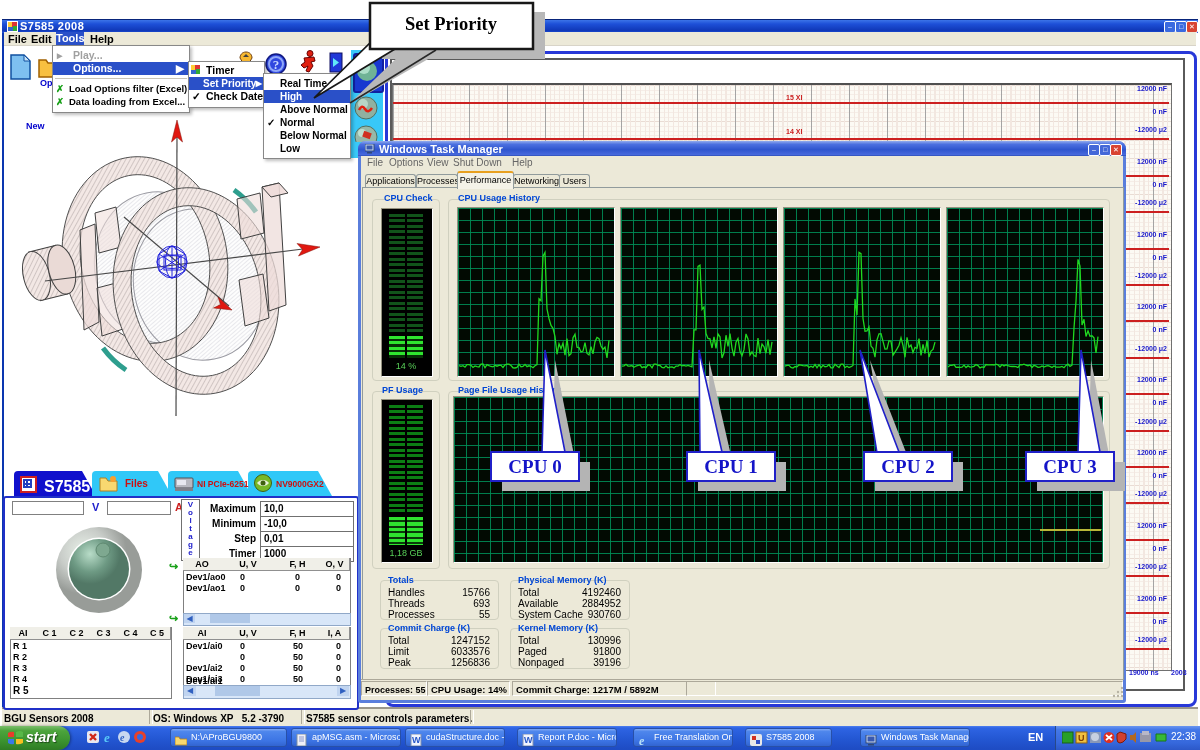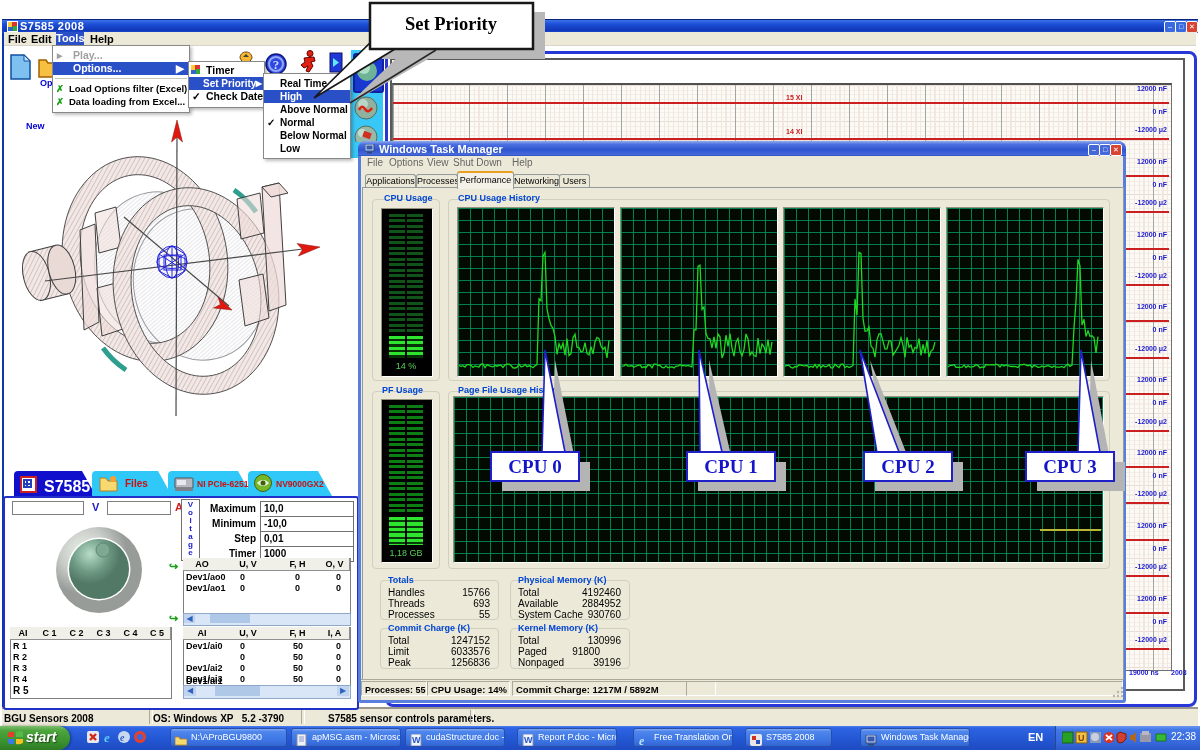--- a/index.html
+++ b/index.html
@@ -31,21 +31,21 @@
 <div class="abs b" style="left:31px;top:33px;font-size:11px;">Edit</div>
 <div class="abs b" style="left:56px;top:32px;width:28px;height:13px;background:#2A50C8;color:#fff;font-size:11px;text-align:center;">Tools</div>
 <div class="abs b" style="left:90px;top:33px;font-size:11px;">Help</div>
 
 <div class="abs" style="left:2px;top:707px;width:1196px;height:2px;background:#9a968a;"></div>
 <div class="abs cream" style="left:2px;top:709px;width:1196px;height:17px;"></div>
 <div class="abs b" style="left:4px;top:713px;font-size:10px;">BGU Sensors 2008</div>
 <div class="abs" style="left:149px;top:710px;width:2px;height:14px;border-left:1px solid #ACA899;border-right:1px solid #fff;"></div>
 <div class="abs b" style="left:153px;top:713px;font-size:10px;">OS: Windows XP&nbsp;&nbsp; 5.2 -3790</div>
 <div class="abs" style="left:301px;top:710px;width:2px;height:14px;border-left:1px solid #ACA899;border-right:1px solid #fff;"></div>
-<div class="abs b" style="left:306px;top:713px;font-size:10px;padding-left:22px;">S7585 sensor controls parameters.</div>
+<div class="abs b" style="left:306px;top:713px;font-size:10px;">S7585 sensor controls parameters.</div>
 <div class="abs" style="left:470px;top:710px;width:2px;height:14px;border-left:1px solid #ACA899;border-right:1px solid #fff;"></div>
 
 <svg class="abs" style="left:8px;top:53px;" width="26" height="32" viewBox="0 0 26 32">
  <path d="M3 2 L16 2 L22 8 L22 26 L3 26 Z" fill="#7EC0F0" stroke="#1050A0" stroke-width="1.5"></path>
  <path d="M16 2 L16 8 L22 8 Z" fill="#C8E4F8" stroke="#1050A0"></path>
 </svg>
 <div class="abs b" style="left:26px;top:78px;font-size:9px;color:#0000CC;margin-top:43px;">New</div>
 <svg class="abs" style="left:38px;top:55px;" width="22" height="24" viewBox="0 0 22 24">
  <path d="M1 5 L8 5 L10 8 L21 8 L21 22 L1 22 Z" fill="#F8C040" stroke="#A06000" stroke-width="1.5"></path>
 </svg>
@@ -349,21 +349,21 @@
 <div class="abs" style="left:453px;top:157px;font-size:10px;color:#666;">Shut Down</div>
 <div class="abs" style="left:512px;top:157px;font-size:10px;color:#666;">Help</div>
 <div class="abs" style="left:365px;top:174px;width:49px;height:13px;background:#ECE9D8;border:1px solid #919B9C;border-bottom:none;border-radius:3px 3px 0 0;font-size:9px;text-align:center;line-height:13px;white-space:nowrap;">Applications</div>
 <div class="abs" style="left:416px;top:174px;width:40px;height:13px;background:#ECE9D8;border:1px solid #919B9C;border-bottom:none;border-radius:3px 3px 0 0;font-size:9px;text-align:center;line-height:13px;white-space:nowrap;">Processes</div>
 <div class="abs" style="left:457px;top:171px;width:55px;height:16px;background:#F4F2E8;border:1px solid #919B9C;border-bottom:none;border-top:2px solid #E8A020;border-radius:3px 3px 0 0;font-size:9px;text-align:center;line-height:14px;z-index:3;white-space:nowrap;">Performance</div>
 <div class="abs" style="left:513px;top:174px;width:45px;height:13px;background:#ECE9D8;border:1px solid #919B9C;border-bottom:none;border-radius:3px 3px 0 0;font-size:9px;text-align:center;line-height:13px;white-space:nowrap;">Networking</div>
 <div class="abs" style="left:559px;top:174px;width:29px;height:13px;background:#ECE9D8;border:1px solid #919B9C;border-bottom:none;border-radius:3px 3px 0 0;font-size:9px;text-align:center;line-height:13px;white-space:nowrap;">Users</div>
 <div class="abs" style="left:362px;top:187px;width:760px;height:491px;background:#ECE9D8;border:1px solid #919B9C;"></div>
 
 <div class="abs gb" style="left:372px;top:199px;width:66px;height:180px;"></div>
-<div class="gbl" style="left:384px;top:193px;">CPU Usage</div>
+<div class="gbl" style="left:384px;top:193px;">CPU Check</div>
 <div class="abs gb" style="left:448px;top:199px;width:660px;height:180px;"></div>
 <div class="gbl" style="left:458px;top:193px;">CPU Usage History</div>
 <div class="abs gb" style="left:372px;top:391px;width:66px;height:176px;"></div>
 <div class="gbl" style="left:382px;top:385px;">PF Usage</div>
 <div class="abs gb" style="left:448px;top:391px;width:660px;height:176px;"></div>
 <div class="gbl" style="left:458px;top:385px;">Page File Usage History</div>
 
 <div class="led" style="left:381px;top:208px;width:50px;height:167px;"></div>
 <div class="abs" style="left:389px;top:214px;width:16px;height:121px;background:repeating-linear-gradient(180deg,#11541A 0 3px,transparent 3px 5.5px);"></div>
 <div class="abs" style="left:407px;top:214px;width:16px;height:121px;background:repeating-linear-gradient(180deg,#11541A 0 3px,transparent 3px 5.5px);"></div>
@@ -412,21 +412,21 @@
 <div class="abs" style="left:380px;top:635px;width:110px;font-size:10px;text-align:right;">1247152</div>
 <div class="abs" style="left:388px;top:646px;font-size:10px;">Limit</div>
 <div class="abs" style="left:380px;top:646px;width:110px;font-size:10px;text-align:right;">6033576</div>
 <div class="abs" style="left:388px;top:657px;font-size:10px;">Peak</div>
 <div class="abs" style="left:380px;top:657px;width:110px;font-size:10px;text-align:right;">1256836</div>
 <div class="abs gb" style="left:510px;top:628px;width:118px;height:39px;"></div>
 <div class="gbl" style="left:518px;top:623px;">Kernel Memory (K)</div>
 <div class="abs" style="left:518px;top:635px;font-size:10px;">Total</div>
 <div class="abs" style="left:510px;top:635px;width:111px;font-size:10px;text-align:right;">130996</div>
 <div class="abs" style="left:518px;top:646px;font-size:10px;">Paged</div>
-<div class="abs" style="left:510px;top:646px;width:90px;font-size:10px;text-align:right;">91800</div>
+<div class="abs" style="left:510px;top:646px;width:111px;font-size:10px;text-align:right;">91800</div>
 <div class="abs" style="left:518px;top:657px;font-size:10px;">Nonpaged</div>
 <div class="abs" style="left:510px;top:657px;width:111px;font-size:10px;text-align:right;">39196</div>
 
 <div class="abs" style="left:361px;top:679px;width:762px;height:19px;background:#ECE9D8;border-top:1px solid #ACA899;"></div>
 <div class="abs b" style="left:361px;top:681px;width:66px;height:15px;border:1px solid;border-color:#ACA899 #fff #fff #ACA899;font-size:9.5px;padding:1.5px 0 0 3px;box-sizing:border-box;white-space:nowrap;overflow:hidden;"><span style="font-size:9px">Processes: 55</span></div>
 <div class="abs b" style="left:427px;top:681px;width:83px;height:15px;border:1px solid;border-color:#ACA899 #fff #fff #ACA899;font-size:9.5px;padding:1.5px 0 0 3px;box-sizing:border-box;white-space:nowrap;overflow:hidden;">CPU Usage: 14%</div>
 <div class="abs b" style="left:512px;top:681px;width:204px;height:15px;border:1px solid;border-color:#ACA899 #fff #fff #ACA899;font-size:9.5px;padding:1.5px 0 0 3px;box-sizing:border-box;white-space:nowrap;overflow:hidden;">Commit Charge: 1217M / 5892M</div>
 <div class="abs b" style="left:686px;top:681px;width:437px;height:15px;border:1px solid;border-color:#ACA899 #fff #fff #ACA899;font-size:9.5px;padding:1.5px 0 0 3px;box-sizing:border-box;white-space:nowrap;overflow:hidden;"></div>
 
 <svg class="abs" style="left:1112px;top:686px;" width="12" height="12" viewBox="0 0 12 12">

